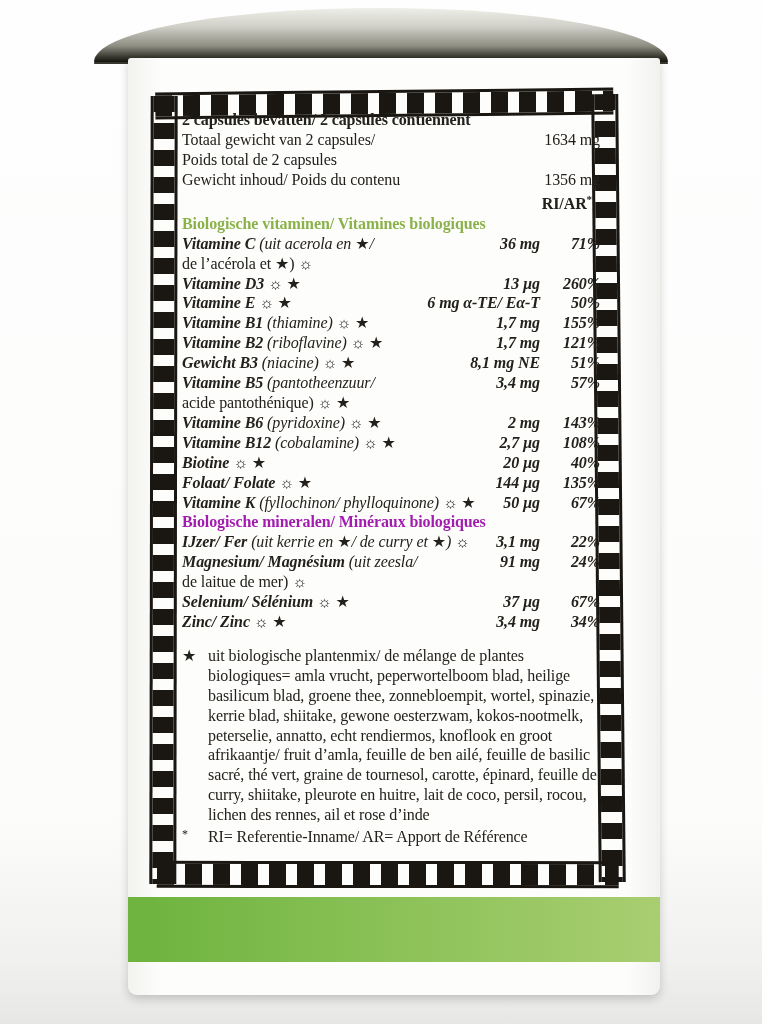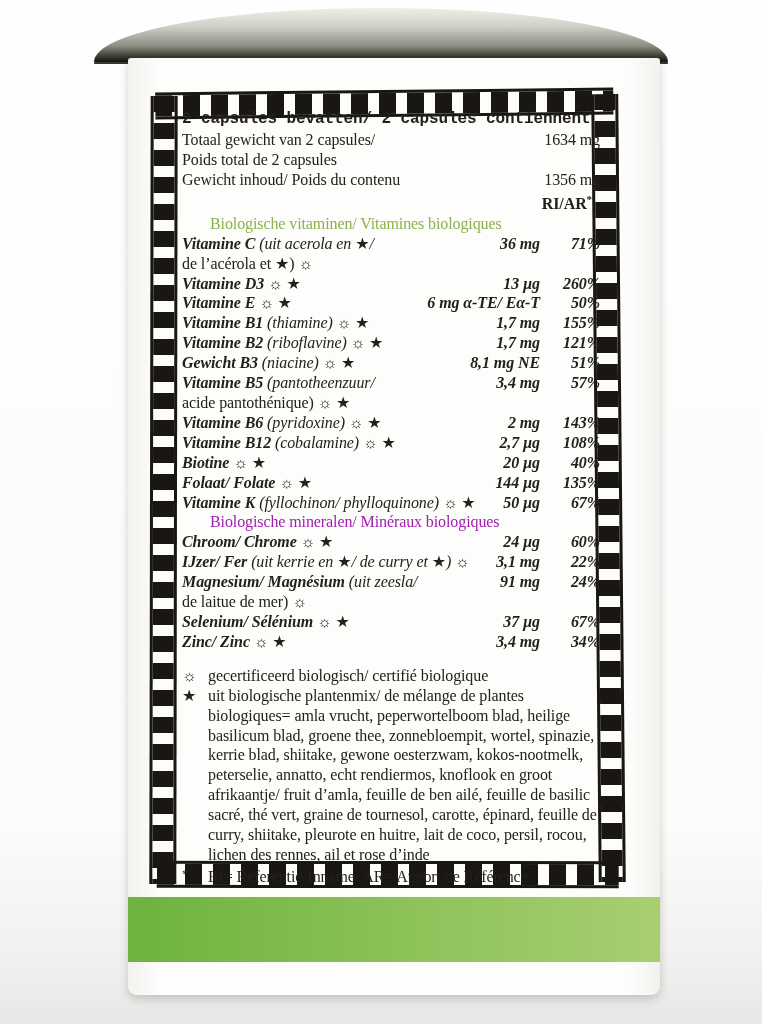--- a/index.html
+++ b/index.html
@@ -41,27 +41,27 @@
   }
   .edge-top{left:7px;right:7px;top:0;transform:rotate(-0.35deg);}
   .edge-bottom{left:5px;right:5px;bottom:0;transform:rotate(0.3deg);}
   .edge-left{top:5px;bottom:5px;left:0;transform:rotate(0.35deg);}
   .edge-right{top:5px;bottom:5px;right:0;transform:rotate(-0.3deg);}
   
   .content{
     position:absolute;left:182px;top:110px;width:418px;
     font-size:16px;line-height:19.9px;letter-spacing:-0.1px;
   }
-  .t-bold{font-weight:bold;font-family:Liberation Mono, monospace;}
+  .t-bold{font-weight:bold;}
   .hdr-row{display:flex;}
   .hdr-row .lbl{flex:1;white-space:nowrap;}
   .hdr-row .amt-full{text-align:center;white-space:nowrap;}
   .riar{text-align:right;font-weight:bold;padding-right:8px;}
   .riar sup{font-size:11px;}
-  .sec-heading{font-weight:normal;margin-left:28px;}
+  .sec-heading{font-weight:bold;}
   .row{display:flex;font-style:italic;}
   .row .name{flex:1;white-space:nowrap;overflow:visible;}
   .row .name b{font-weight:bold;}
   .row .amt{text-align:right;white-space:nowrap;font-weight:bold;}
   .row .pct{width:60px;flex:none;text-align:right;white-space:nowrap;font-weight:bold;}
   .cont{white-space:nowrap;}
   .footnotes{margin-top:14px;}
   .footnote{padding-left:26px;}
   .footnote .marker{display:inline-block;width:26px;margin-left:-26px;}
   .footnote.fn-ref .marker{font-size:12px;vertical-align:4px;}
@@ -170,25 +170,20 @@
     </div>
 
     <div class="row">
       <div class="name"><b>Vitamine K</b><span> (fyllochinon/ phylloquinone) ☼ ★</span></div>
       <div class="amt">50 µg</div>
       <div class="pct">67%</div>
     </div>
 
     <div class="sec-heading" id="sec-h-1" style="color: #a21caf;">Biologische mineralen/ Minéraux biologiques</div>
 
-    <div class="row">
-      <div class="name"><b>Chroom/ Chrome</b><span> ☼ ★</span></div>
-      <div class="amt">24 µg</div>
-      <div class="pct">60%</div>
-    </div>
 
     <div class="row">
       <div class="name"><b>IJzer/ Fer</b><span> (uit kerrie en ★/ de curry et ★) ☼</span></div>
       <div class="amt">3,1 mg</div>
       <div class="pct">22%</div>
     </div>
 
     <div class="row">
       <div class="name"><b>Magnesium/ Magnésium</b><span> (uit zeesla/</span></div>
       <div class="amt">91 mg</div>
@@ -202,19 +197,18 @@
       <div class="pct">67%</div>
     </div>
 
     <div class="row">
       <div class="name"><b>Zinc/ Zinc</b><span> ☼ ★</span></div>
       <div class="amt">3,4 mg</div>
       <div class="pct">34%</div>
     </div>
 
     <div class="footnotes">
-      <div class="footnote"><span class="marker">☼</span><span>gecertificeerd biologisch/ certifié biologique</span></div>
       <div class="footnote"><span class="marker">★</span><span>uit biologische plantenmix/ de mélange de plantes biologiques= amla vrucht, peperwortelboom blad, heilige basilicum blad, groene thee, zonnebloempit, wortel, spinazie, kerrie blad, shiitake, gewone oesterzwam, kokos-nootmelk, peterselie, annatto, echt rendiermos, knoflook en groot afrikaantje/ fruit d’amla, feuille de ben ailé, feuille de basilic sacré, thé vert, graine de tournesol, carotte, épinard, feuille de curry, shiitake, pleurote en huitre, lait de coco, persil, rocou, lichen des rennes, ail et rose d’inde</span></div>
       <div class="footnote fn-ref"><span class="marker">*</span><span>RI= Referentie-Inname/ AR= Apport de Référence</span></div>
     </div>
 
   </div>
 </div>
 
 </body></html>

